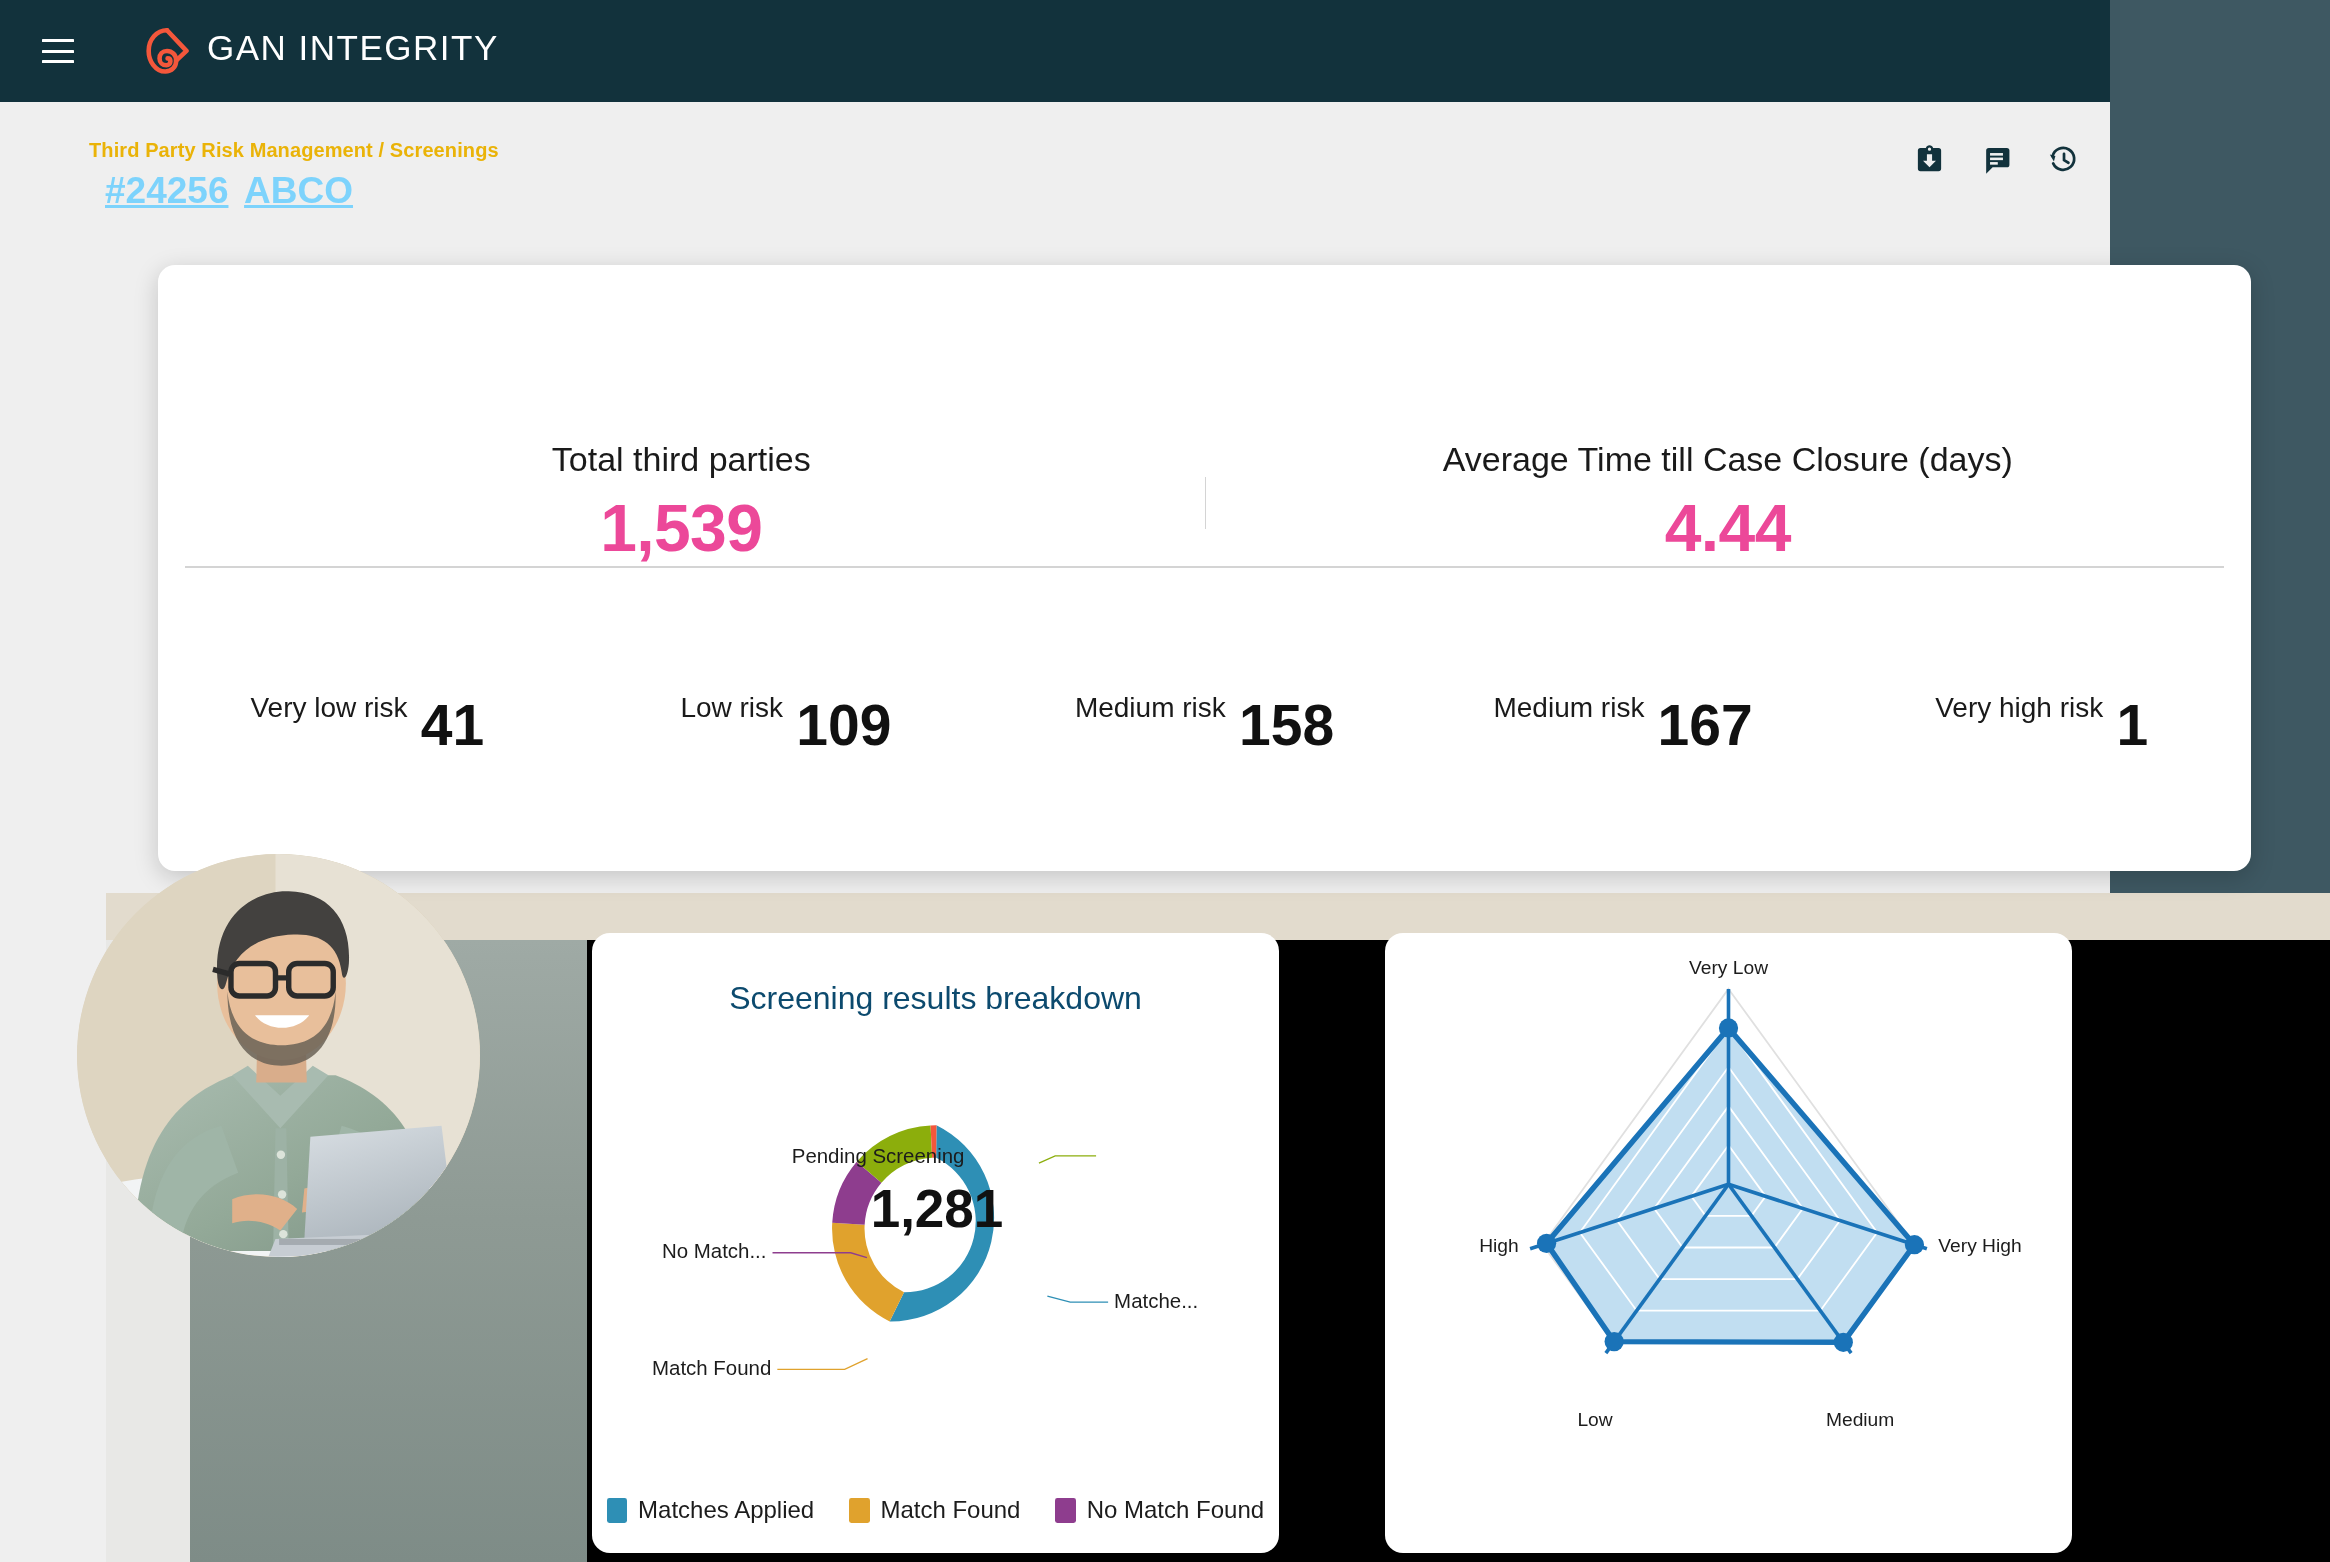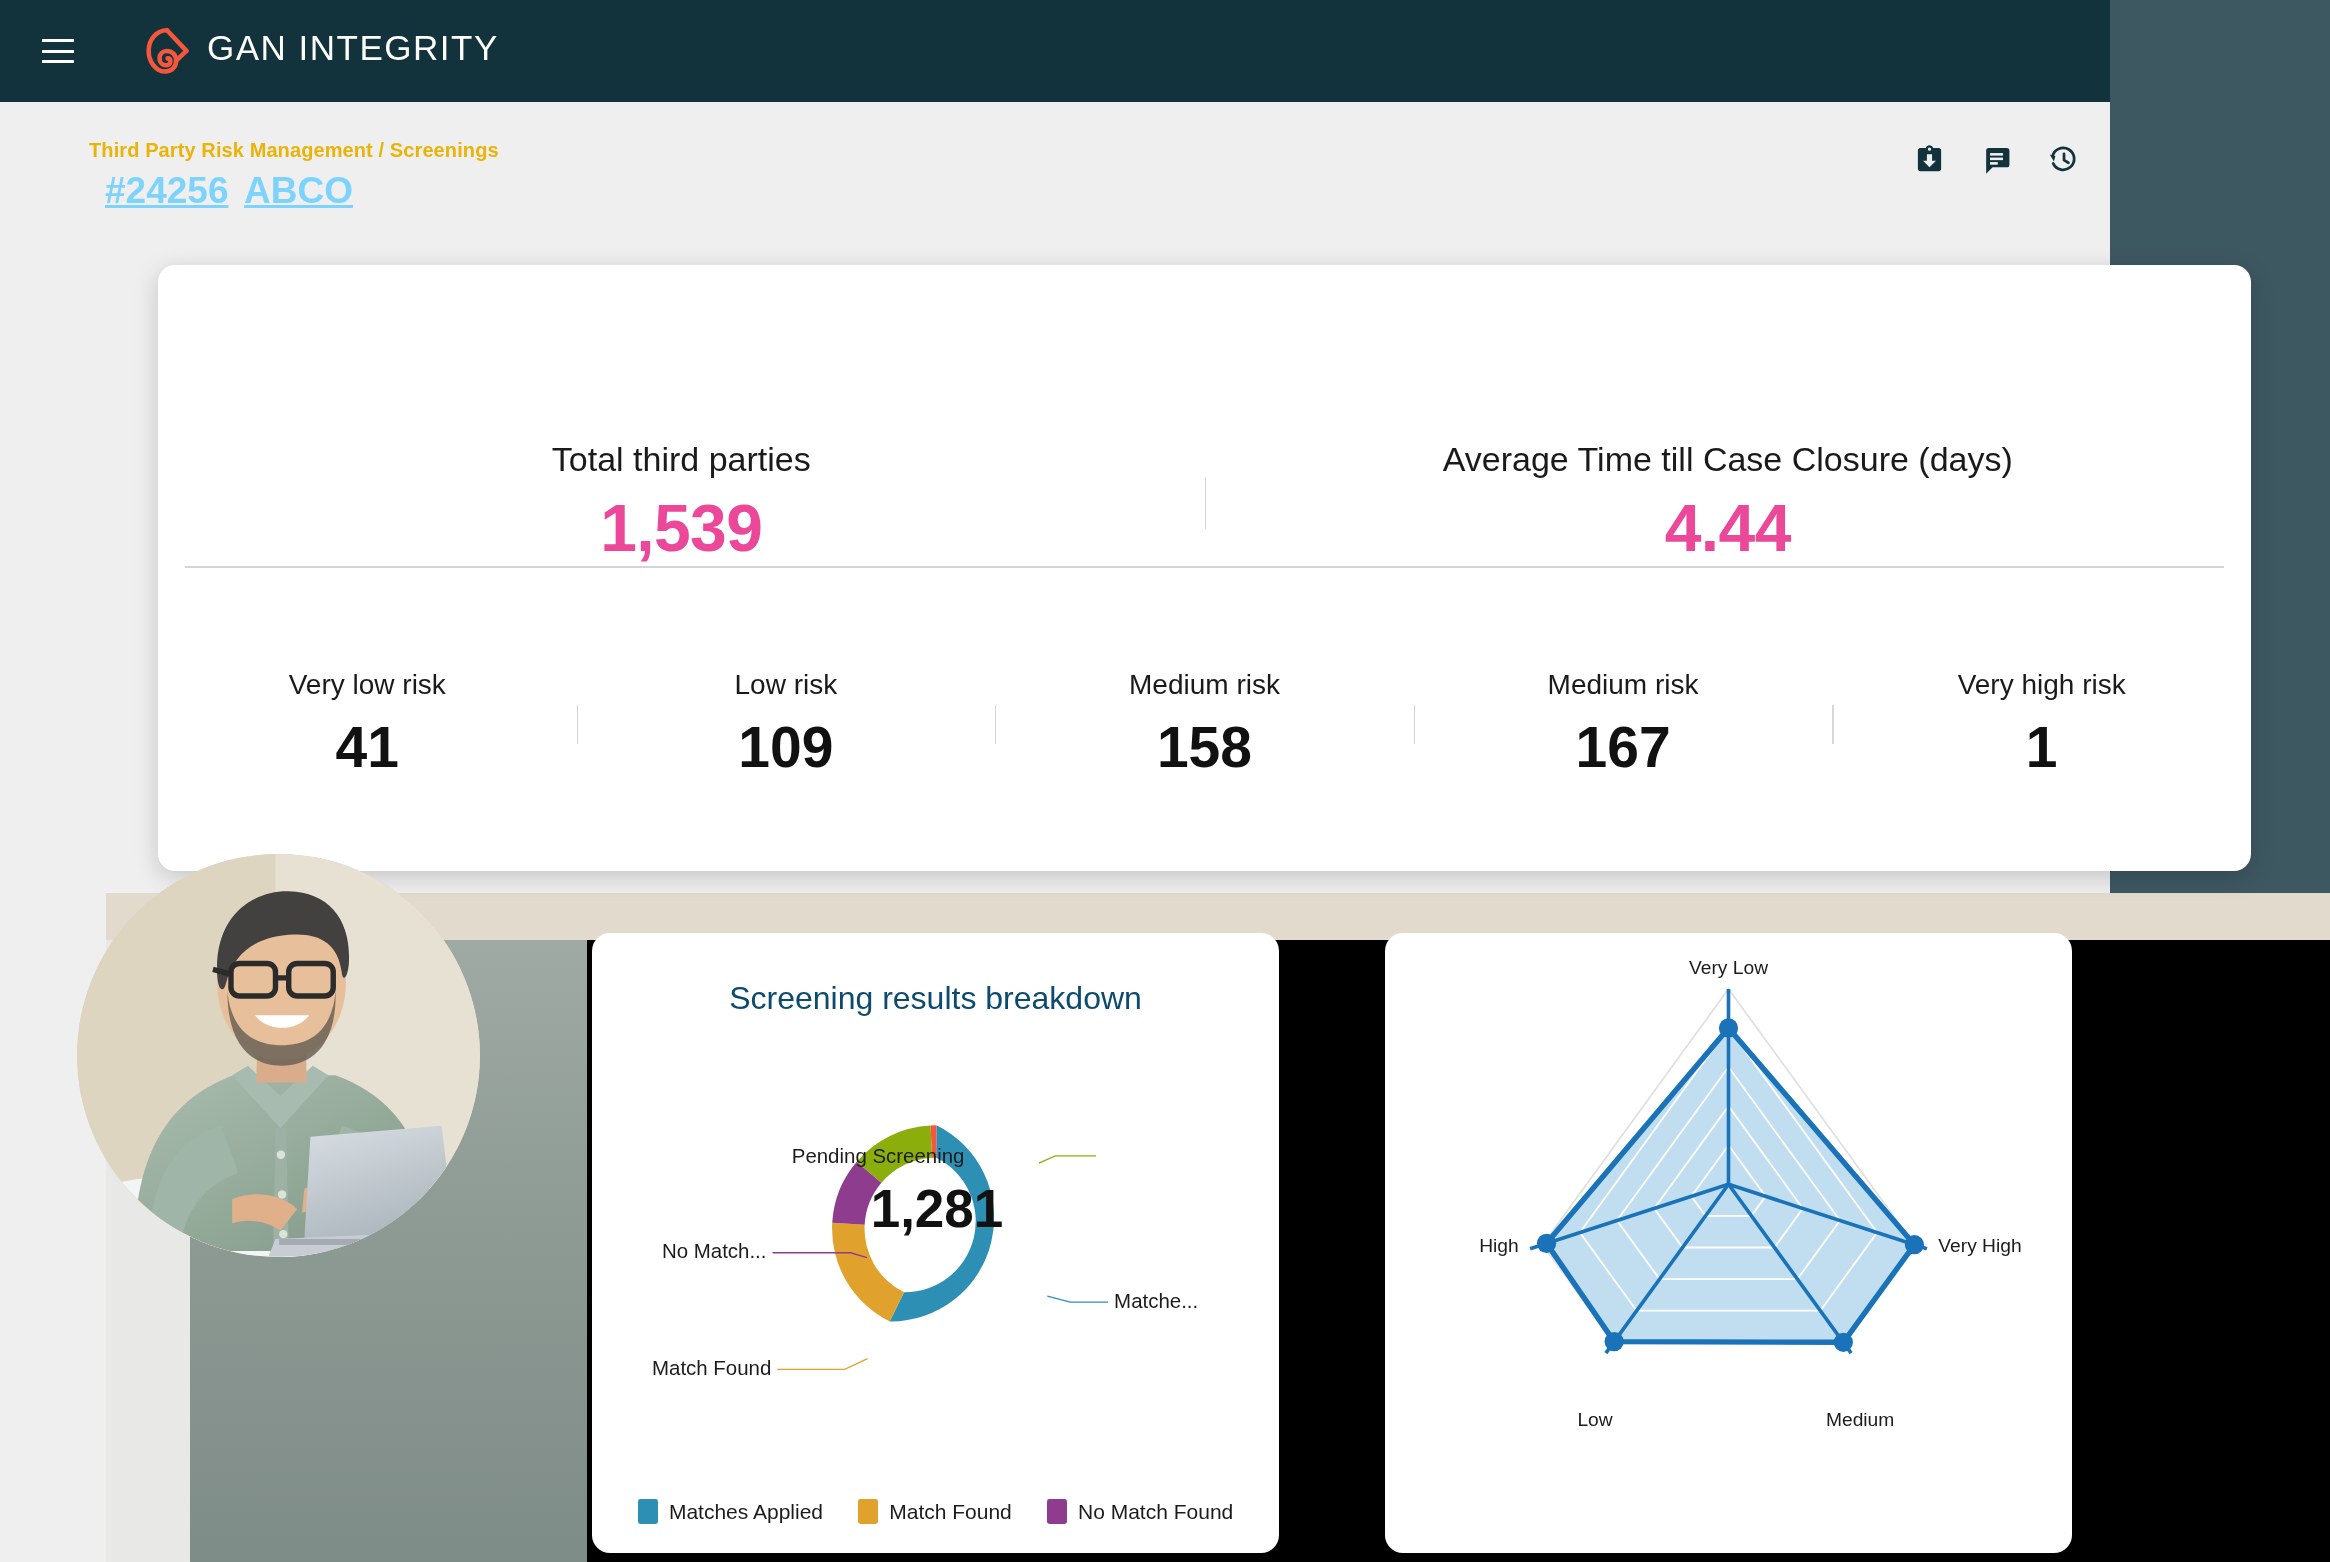--- a/index.html
+++ b/index.html
@@ -100,21 +100,21 @@
   .kpi-label { font-size: 34px; color: #1A1A1A; font-weight: 400; }
   .kpi-value { font-size: 66px; color: #ec4899; font-weight: 700; letter-spacing: -0.6px; }
 
   .kpi-divider {
     height: 1.8px; background: #D4D4D4; margin: 0 27px;
   }
 
   .kpi-bottom { display: flex; height: 277px; align-items: center; }
   .kpi-bottom .cell {
     flex: 1; text-align: center; position: relative;
-    display: flex; flex-direction: column; justify-content: center; gap: 13.2px; margin-top: 37px;
+    display: flex; flex-direction: row; justify-content: center; gap: 13.2px; margin-top: 37px;
   }
   .kpi-bottom .cell + .cell::before {
     content: ""; position: absolute; left: 0; top: 36px; bottom: 36px;
     width: 1.2px; background: #D6D6D6;
   }
   .risk-label { font-size: 28px; color: #1A1A1A; }
   .risk-value { font-size: 57px; color: #111111; font-weight: 700; }
 
   
   .person-wrap {
@@ -143,21 +143,21 @@
     font-size: 53px; font-weight: 700; color: #111;
   }
   .donut-center { left: 3px; }
 
   .legend {
     position: absolute; left: 0; right: 0; bottom: 29px;
     display: flex; justify-content: center; gap: 35px; align-items: center;
   }
   .legend-item { display: flex; align-items: center; gap: 10.8px; }
   .legend-swatch { width: 20.4px; height: 25px; border-radius: 2.4px; }
-  .legend-text { font-size: 21px; color: #1C1C1C; }
+  .legend-text { font-size: 24px; color: #1C1C1C; }
 
   .radar-holder { position: relative; width: 100%; height: 529px; }
 
   .donut-label { font-size: 34px; fill: #1C1C1C; }
   .radar-axis-label { font-size: 32px; fill: #1C1C1C; }
 </style>
 </head>
 <body>
 
 <div class="bg-black"></div>

